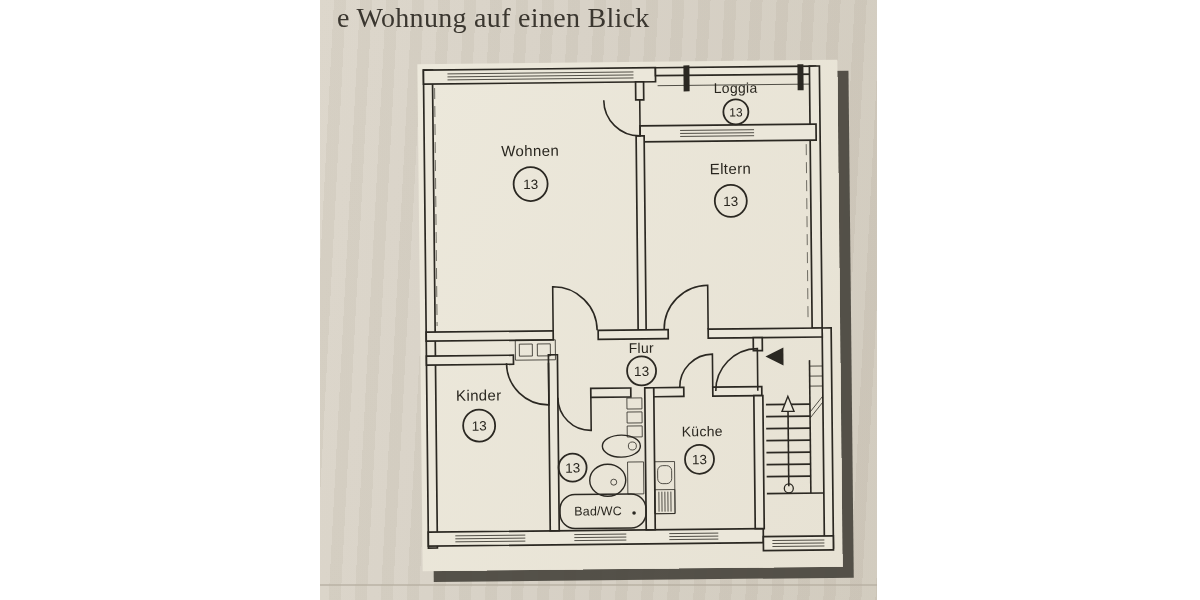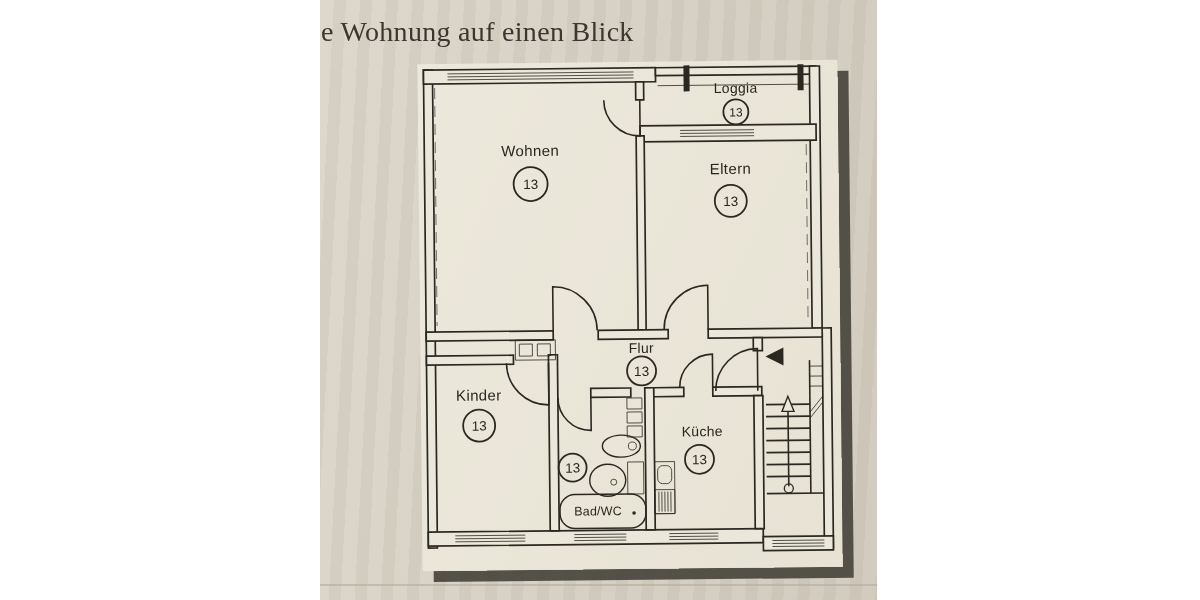--- a/index.html
+++ b/index.html
@@ -2,23 +2,23 @@
 <html><head>
 <meta charset="utf-8">
 <style>
   html,body{margin:0;padding:0;}
   body{width:1200px;height:600px;position:relative;background:#ffffff;overflow:hidden;
        font-family:"Liberation Sans",sans-serif;}
   .photo{position:absolute;left:320px;top:0;width:557px;height:600px;
          background:linear-gradient(100deg,#dbd5c9 0%,#d6d0c4 40%,#d0c9bc 100%);}
   .photo .texture{position:absolute;inset:0;
          background:repeating-linear-gradient(93deg,rgba(255,255,255,.05) 0 14px,rgba(120,110,95,.05) 14px 26px);}
-  .page-title{position:absolute;left:1px;top:16px;width:540px;
+  .page-title{position:absolute;left:1px;top:2px;width:540px;
          font-family:"Liberation Serif",serif;font-size:28px;color:#3b3730;
-         letter-spacing:.3px;white-space:nowrap;}
+         letter-spacing:.3px;white-space:nowrap;padding-left:16px;}
   .bottom-edge{position:absolute;left:0;top:584px;width:557px;height:2px;
          background:#b5ad9f;opacity:.65;}
   .plan{position:absolute;left:100px;top:62px;width:420px;height:507px;
         background:linear-gradient(115deg,#edead e0,#ece8db 0%,#e7e2d4 100%);
         background:linear-gradient(115deg,#ece8db 0%,#e7e2d4 100%);
         box-shadow:11px 11px 0 0 rgba(73,69,62,.92);
         transform:rotate(-0.6deg);}
   svg text{font-family:"Liberation Sans",sans-serif;fill:#29261f;}
   .rmlbl{font-size:15px;letter-spacing:.4px;}
   .smlbl{font-size:14px;letter-spacing:.3px;}

